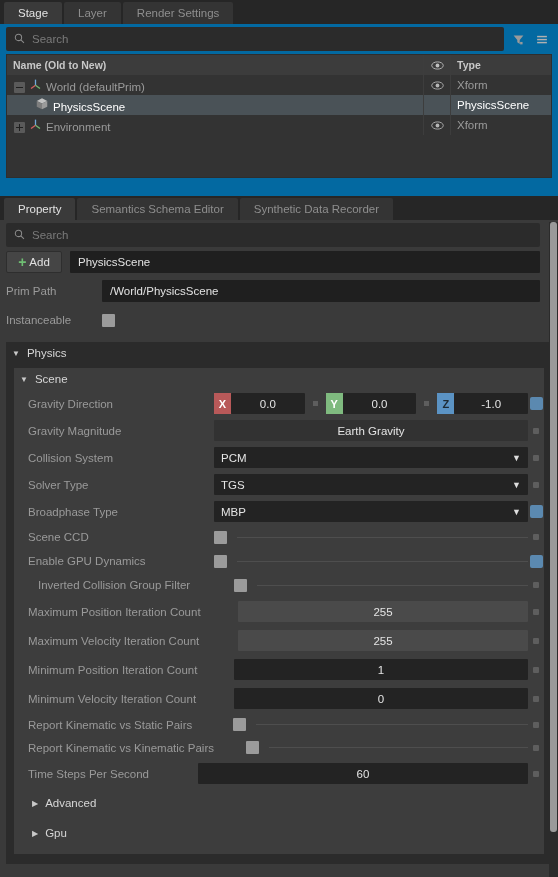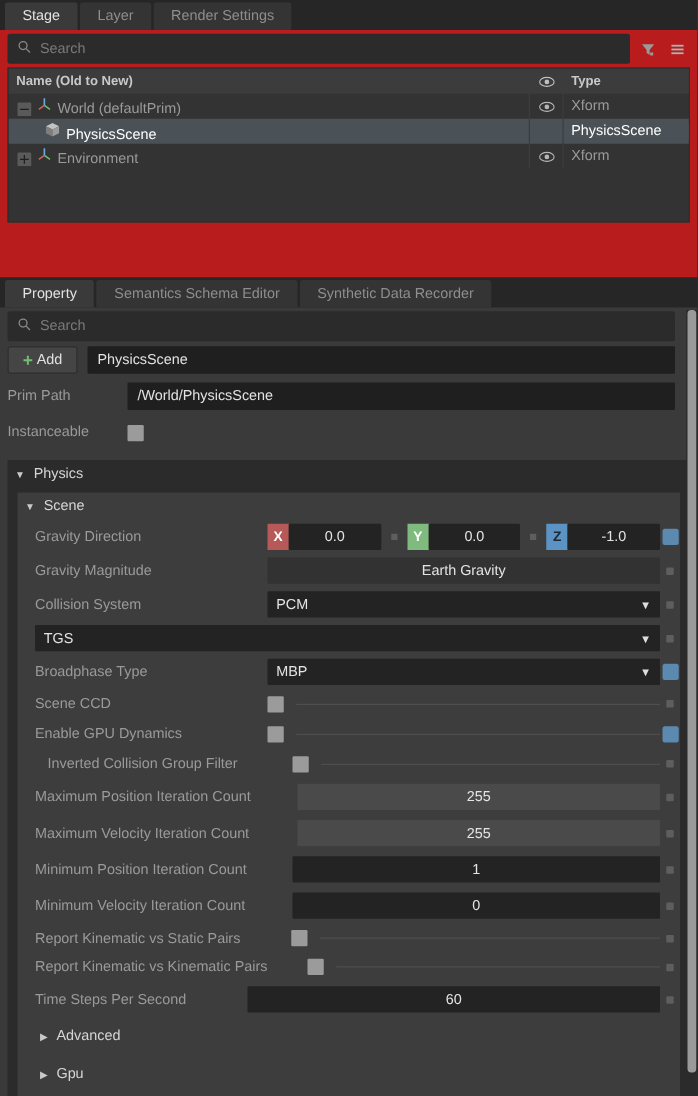--- a/index.html
+++ b/index.html
@@ -12,21 +12,21 @@
     overflow: hidden;
   }
 
   
   .tabbar { display: flex; align-items: flex-end; height: 24px; background: #262626; padding-left: 4px; gap: 2px; }
   .tab { height: 22px; line-height: 22px; padding: 0 14px; background: #343434; color: #8e8e8e;
          font-size: 11.5px; border-radius: 2px 2px 0 0; white-space: nowrap; }
   .tab.active { background: #3a3a3a; color: #e2e2e2; }
 
   
-  #stage-panel { height: 222px; background: #b91c1c; }
+  #stage-panel { height: 196px; background: #0369a1; }
   .stage-body { margin: 0 6px; }
   .searchrow { display: flex; align-items: center; height: 26px; gap: 4px; padding-top: 4px; }
   .searchbox { flex: 1; height: 24px; background: #2b2b2b; display: flex; align-items: center;
                padding: 0 8px; gap: 7px; border-radius: 2px; }
   .searchbox .ph { color: #7a7a7a; font-size: 11.5px; }
   .icobtn { width: 20px; height: 22px; display: flex; align-items: center; justify-content: center; }
 
   .tree { margin-top: 4px; background: #333333; height: 124px; border: 1px solid #2e2e2e; position: relative; }
   .trow { display: flex; height: 20px; align-items: center; }
   .trow.header { background: #3c3c3c; color: #c8c8c8; font-size: 10.5px; font-weight: bold; }
@@ -307,20 +307,21 @@
                 <span>PCM</span>
                 <span class="arrow">▼</span>
               </div>
             </div>
             <div class="mark">
                 <span class="dot"></span>
               </div>
           </div>
 
           <div class="frow">
+            <div class="fname">Solver Type</div>
             <div class="fctl">
               <div class="combo">
                 <span>TGS</span>
                 <span class="arrow">▼</span>
               </div>
             </div>
             <div class="mark">
                 <span class="dot"></span>
               </div>
           </div>

